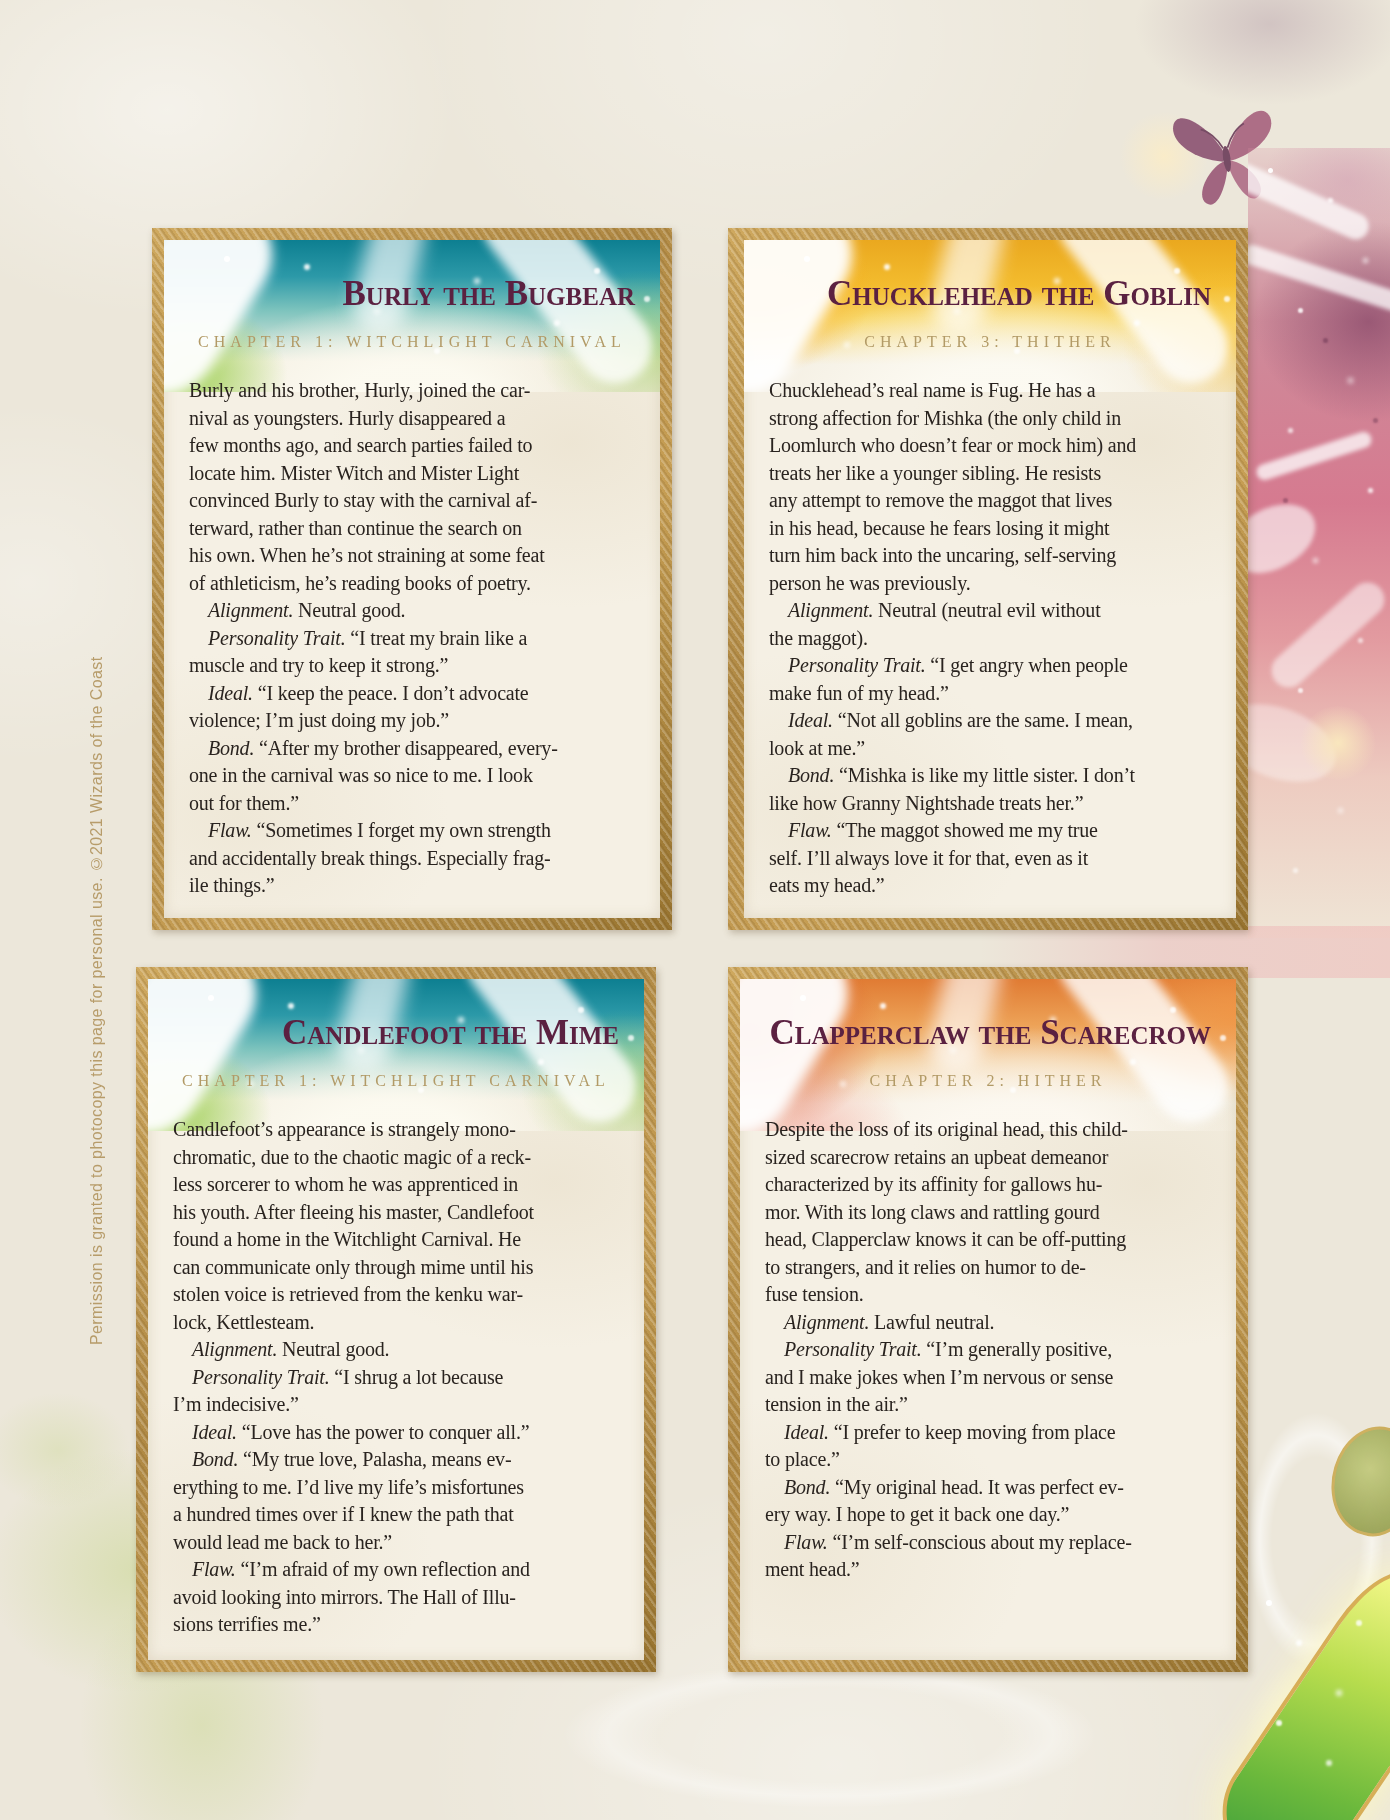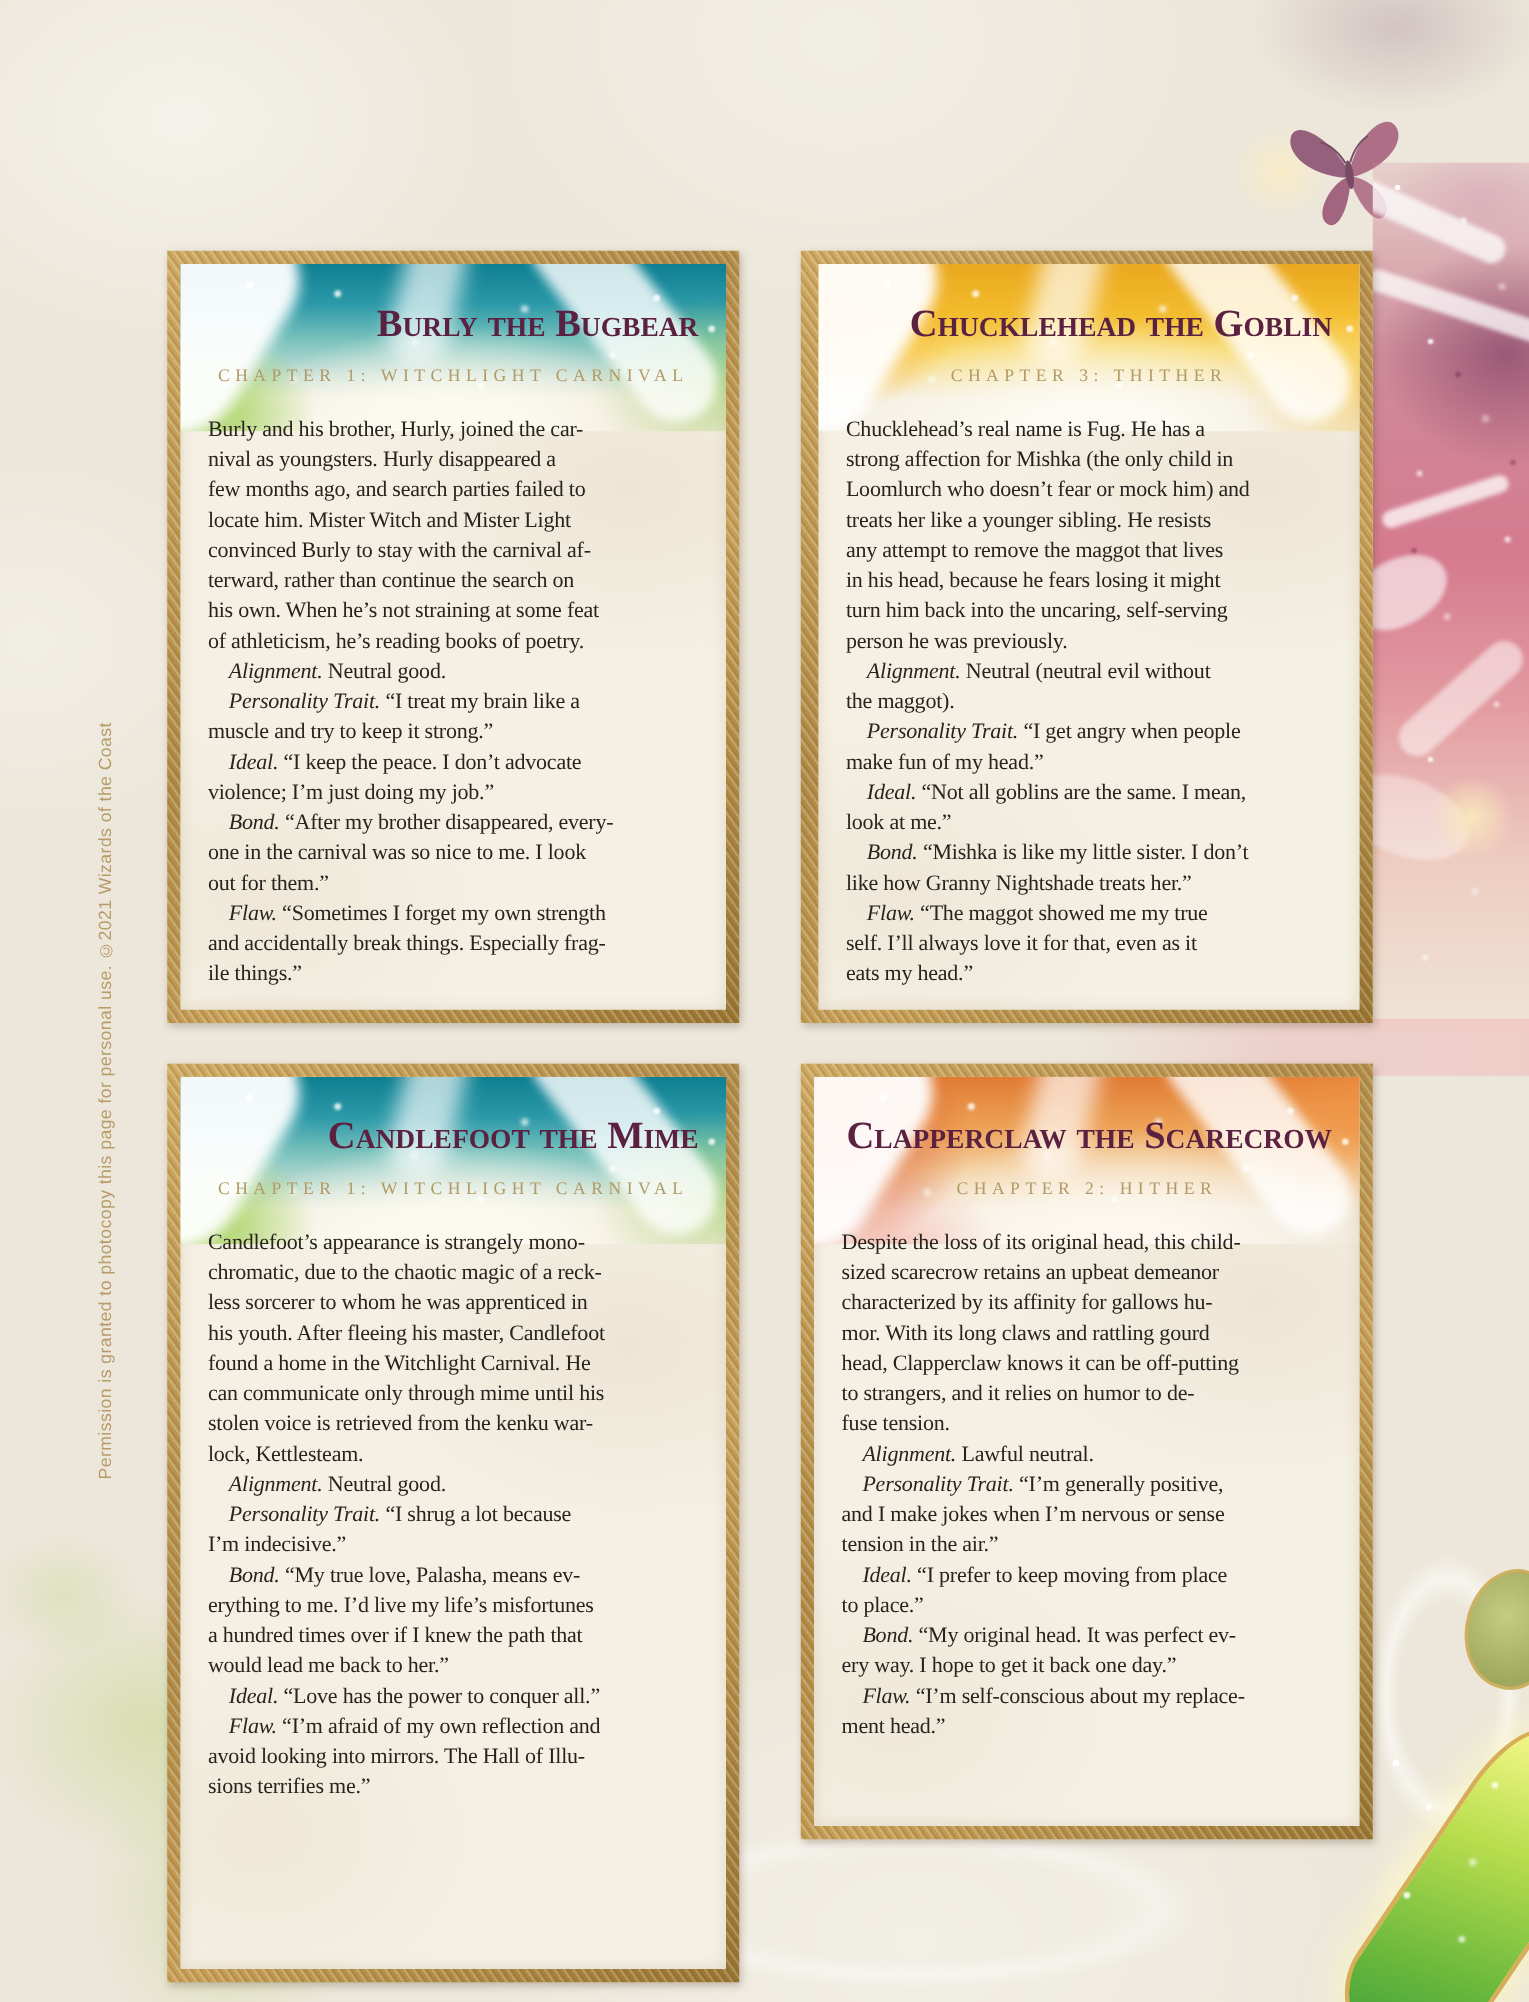--- a/index.html
+++ b/index.html
@@ -73,21 +73,21 @@
       color:#b79c6a; white-space:nowrap; }
 
   
   .card { position:absolute; width:520px; padding:12px;
       background-image:
         repeating-linear-gradient(55deg, rgba(255,255,255,.20) 0 1.5px, rgba(110,78,28,.16) 3px 4.5px, rgba(255,255,255,0) 4.5px 7px),
         linear-gradient(135deg,#cfa95f,#b08944 40%,#c79f55 62%,#97732f);
       box-shadow:2px 3px 7px rgba(90,70,40,.3); box-sizing:border-box; }
   #card1 { left:152px; top:228px; height:702px; }
   #card2 { left:728px; top:228px; height:702px;padding-left:16px; }
-  #card3 { left:152px; top:967px; height:835px; }
+  #card3 { left:136px; top:967px; height:705px; }
   #card4 { left:728px; top:967px; height:705px; }
   .card-inner { position:relative; width:100%; height:100%; overflow:hidden;
       background:#f5f0e4;
       background-image:
         radial-gradient(320px 220px at 82% 30%, rgba(231,221,199,.55), rgba(231,221,199,0) 75%),
         radial-gradient(280px 220px at 15% 85%, rgba(233,224,203,.5), rgba(233,224,203,0) 75%);
       box-shadow:inset 0 0 14px rgba(140,110,60,.18); }
 
   .hdr { position:absolute; top:0; left:0; right:0; height:152px; overflow:hidden; z-index:1; }
   .hdr .art { position:absolute; background:rgba(255,255,255,.95); }
@@ -250,25 +250,25 @@
 chromatic, due to the chaotic magic of a reck-
 less sorcerer to whom he was apprenticed in
 his youth. After fleeing his master, Candlefoot
 found a home in the Witchlight Carnival. He
 can communicate only through mime until his
 stolen voice is retrieved from the kenku war-
 lock, Kettlesteam.</p>
         <p class="stat"><b class="stat-label">Alignment.</b> <span class="stat-text">Neutral good.</span></p>
         <p class="stat"><b class="stat-label">Personality Trait.</b> <span class="stat-text">“I shrug a lot because
 I’m indecisive.”</span></p>
+        <p class="stat"><b class="stat-label">Ideal.</b> <span class="stat-text">“Love has the power to conquer all.”</span></p>
         <p class="stat"><b class="stat-label">Bond.</b> <span class="stat-text">“My true love, Palasha, means ev-
 erything to me. I’d live my life’s misfortunes
 a hundred times over if I knew the path that
 would lead me back to her.”</span></p>
-        <p class="stat"><b class="stat-label">Ideal.</b> <span class="stat-text">“Love has the power to conquer all.”</span></p>
         <p class="stat"><b class="stat-label">Flaw.</b> <span class="stat-text">“I’m afraid of my own reflection and
 avoid looking into mirrors. The Hall of Illu-
 sions terrifies me.”</span></p>
       </div>
     </div>
   </section>
 
   <section class="card" id="card4">
     <div class="card-inner">
       <div class="hdr hdr-orange">

